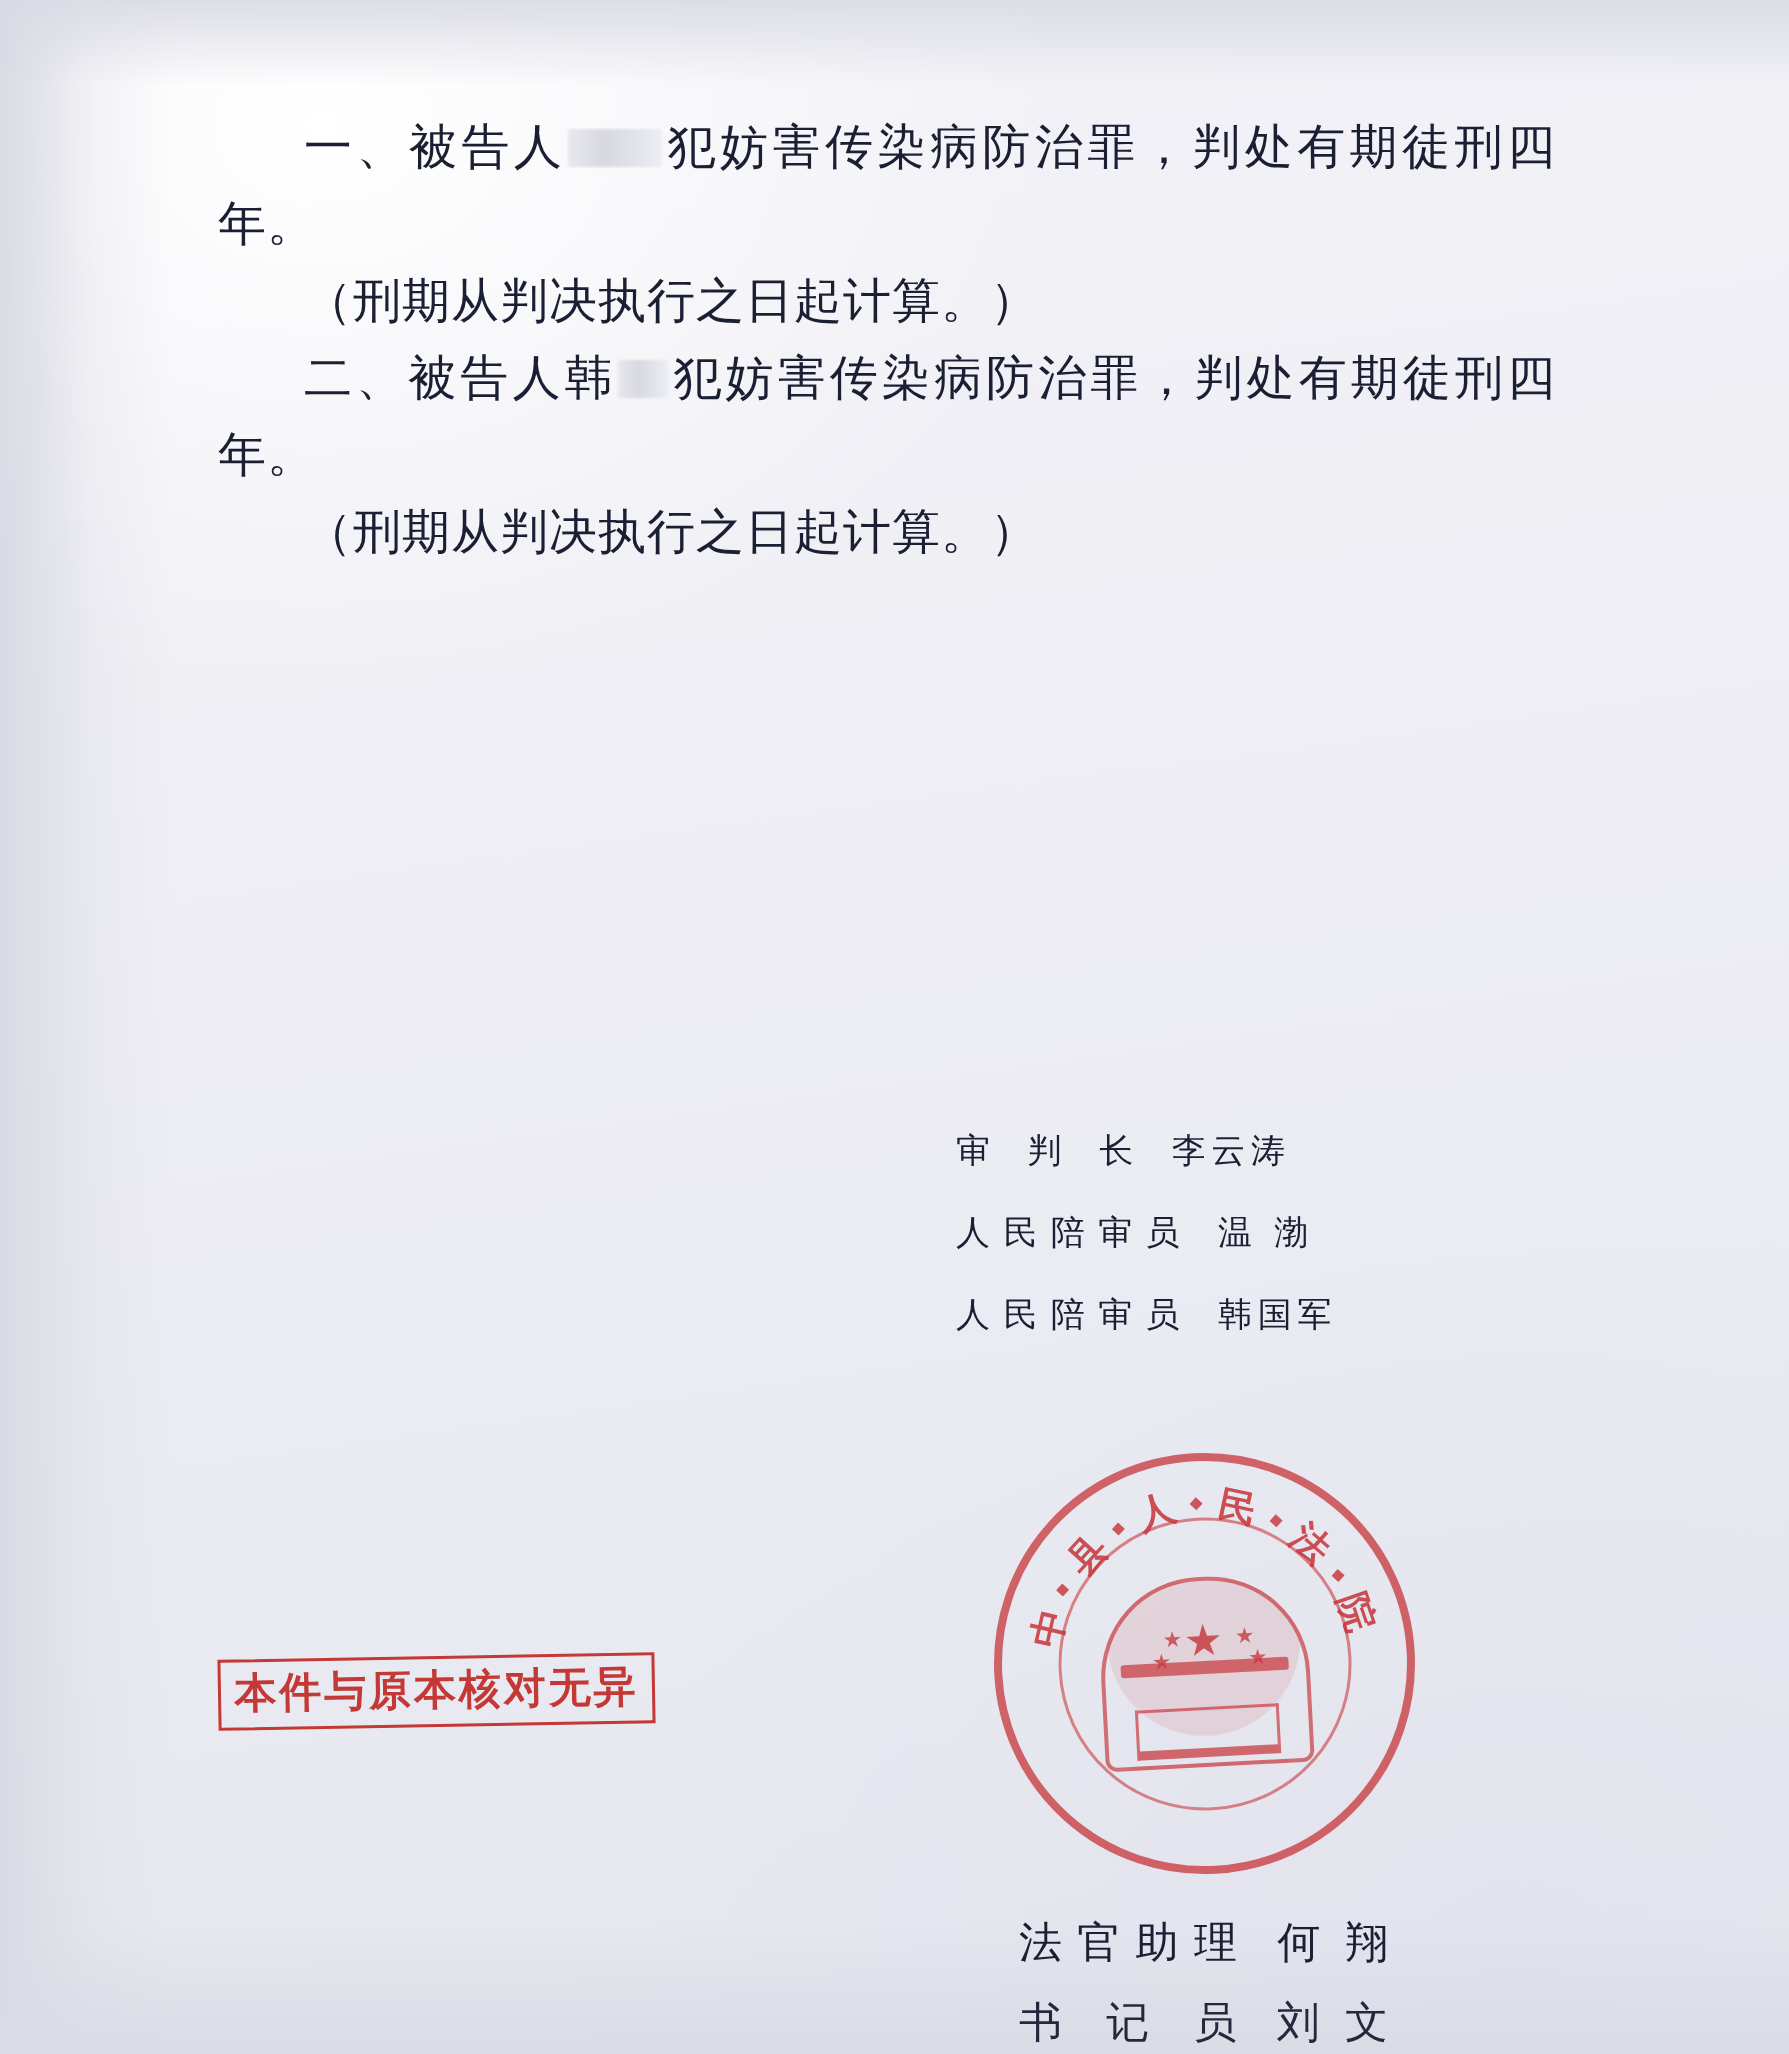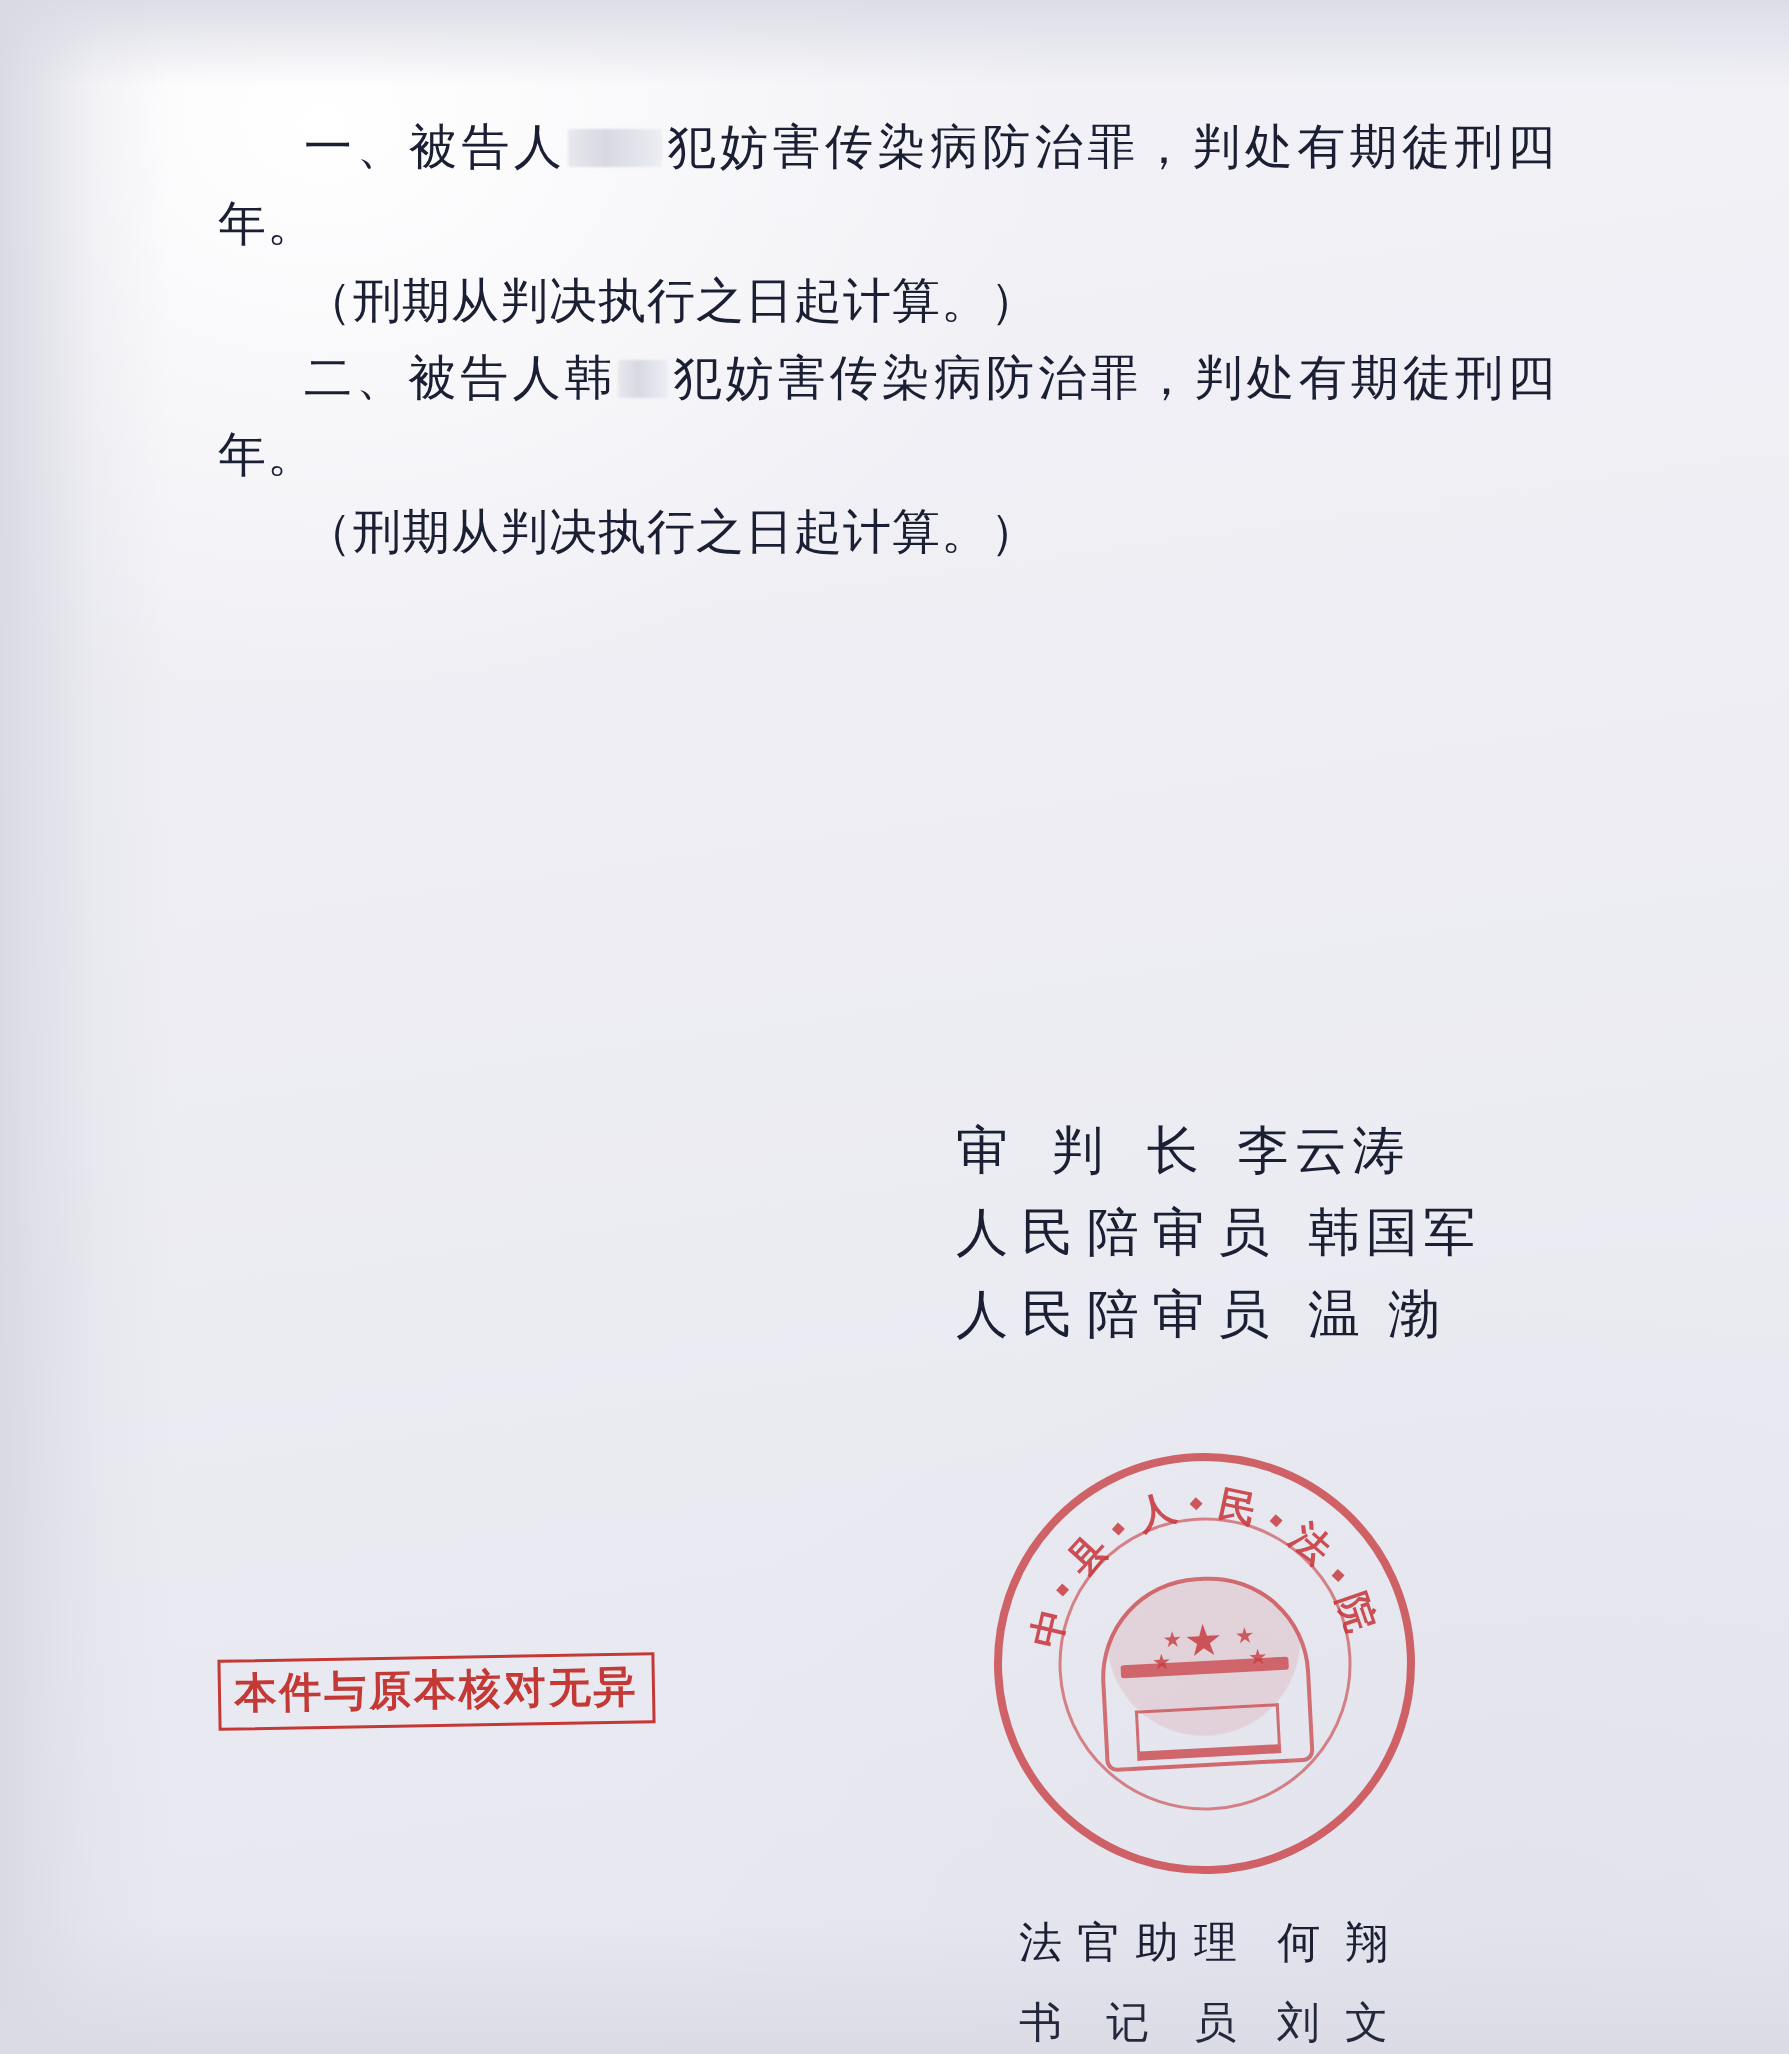--- a/index.html
+++ b/index.html
@@ -75,21 +75,21 @@
   .redacted.short {
     width: 50px;
   }
 
   
   #signature-block {
     position: absolute;
     left: 956px;
     top: 1109px;
     color: #1b1f33;
-    font-size: 52px;
+    font-size: 34px;
     line-height: 82px;
     letter-spacing: 1.9px;
   }
   .sig-row { white-space: nowrap; }
   .sig-role { letter-spacing: 13.4px; }
   .sig-name { margin-left: 25px; letter-spacing: 5.7px; }
 
   
   #cert-stamp {
     position: absolute;
@@ -266,24 +266,24 @@
 
     <p class="para indent">（刑期从判决执行之日起计算。）</p>
 
   </div>
 
   <div id="signature-block">
     <div class="sig-row">
       <span class="sig-role">审 判 长</span><span class="sig-name">李云涛</span>
     </div>
     <div class="sig-row">
+      <span class="sig-role">人民陪审员</span><span class="sig-name">温 渤</span>
+    </div>
+    <div class="sig-row">
       <span class="sig-role">人民陪审员</span><span class="sig-name">韩国军</span>
-    </div>
-    <div class="sig-row">
-      <span class="sig-role">人民陪审员</span><span class="sig-name">温 渤</span>
     </div>
   </div>
 
   <div id="cert-stamp">本件与原本核对无异</div>
 
   <div id="official-seal">
     <div class="ring-inner"></div>
     <div class="seal-emblem">
       <span class="star-big">★</span>
       <span class="star-s s1">★</span>

